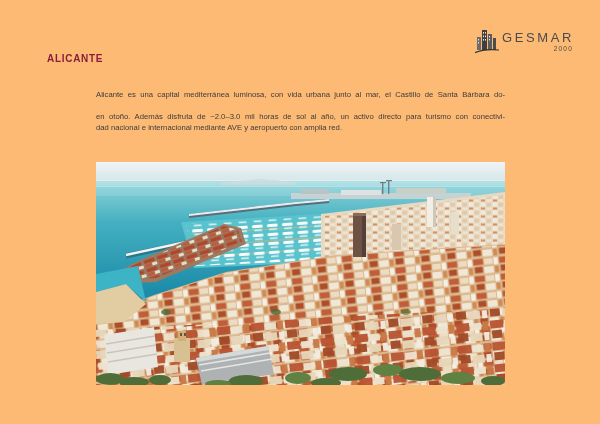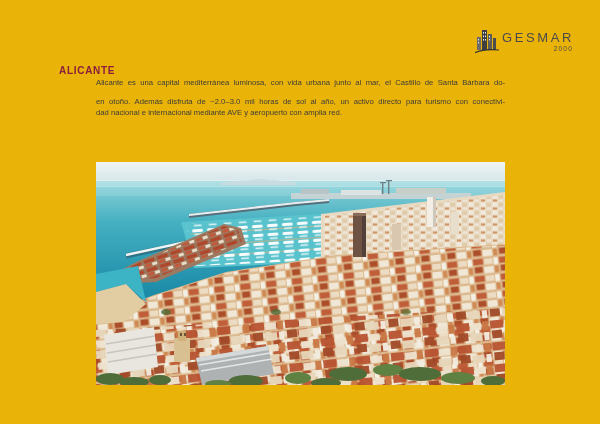--- a/index.html
+++ b/index.html
@@ -3,21 +3,21 @@
 <meta charset="utf-8">
 <style>
   html, body { margin: 0; padding: 0; }
   body {
     width: 600px; height: 424px;
     background: #ffffff;
     font-family: "Liberation Sans", sans-serif;
     overflow: hidden;
     position: relative;
   }
-  .page { position: absolute; inset: 0; background: #eab308; }
+  .page { position: absolute; inset: 0; background: #fdba74; }
 
   
   .logo {
     position: absolute; top: 24px; right: 26px;
     display: flex; align-items: flex-start; gap: 3px;
   }
   .logo-icon { width: 24px; height: 30px; margin-top: 1px; }
   .logo-textcol { display: flex; flex-direction: column; }
   .logo-word {
     font-size: 13px; letter-spacing: 2.6px; font-weight: 400;
@@ -26,29 +26,29 @@
   }
   .logo-year {
     font-size: 6.5px; letter-spacing: 1.2px; color: #4b4b4b;
     text-align: right; line-height: 7px; padding-right: 1px;
   }
 
   
   .heading {
     position: absolute; left: 47px; top: 53px;
     font-size: 10px; font-weight: bold; letter-spacing: 0.7px;
-    color: #8a1e3c; margin: 12px;
+    color: #8a1e3c; margin: 0;
   }
 
   
   .bodytext {
     position: absolute; left: 96px; top: 78px; width: 409px;
     color: #3c3c3c; font-size: 7.7px; line-height: 10.4px;
   }
-  .para { margin: 0 0 9px 0; }
+  .para { margin: 12px 0 9px 0; }
   .line { text-align: justify; text-align-last: justify; white-space: normal; }
   .line.last { text-align-last: left; }
 
   
   .photo-frame {
     position: absolute; left: 96px; top: 162px;
     width: 409px; height: 223px; margin: 0; padding: 0;
     overflow: hidden;
   }
   .photo-frame svg { display: block; width: 409px; height: 223px; }

